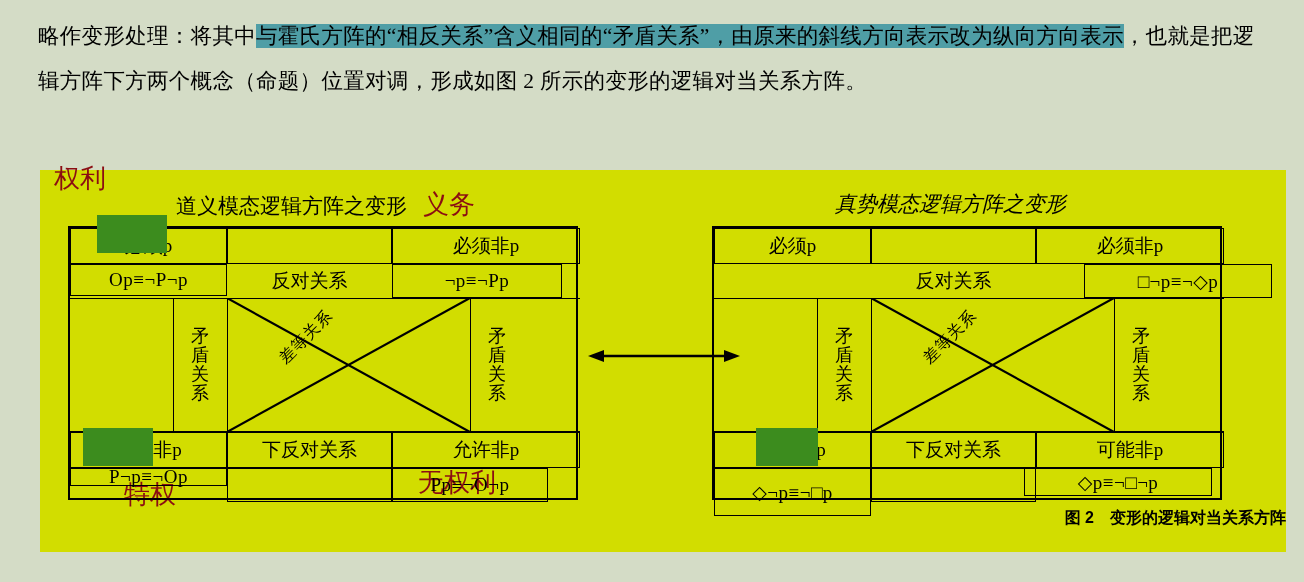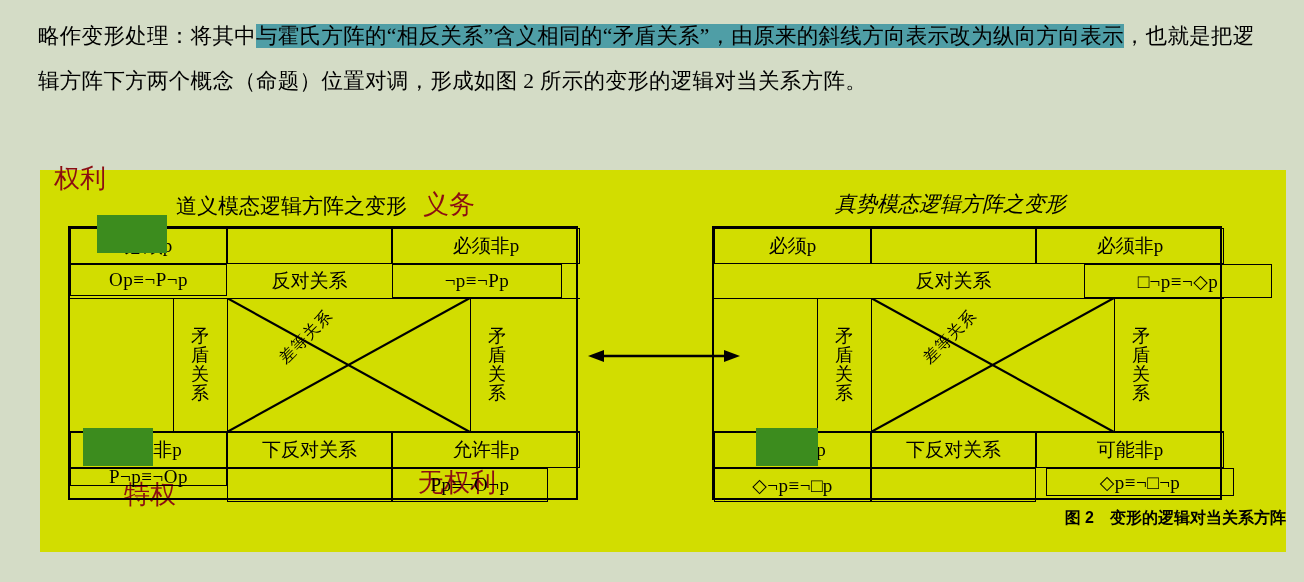--- a/index.html
+++ b/index.html
@@ -194,23 +194,23 @@
     <svg class="diag" style="left:157px;top:70px;" width="243" height="134" viewBox="0 0 243 134">
       <line x1="0" y1="0" x2="243" y2="134" stroke="#000" stroke-width="2.2"></line>
       <line x1="243" y1="0" x2="0" y2="134" stroke="#000" stroke-width="2.2"></line>
     </svg>
     <div class="diag-label" style="left:212px;top:125px;transform:rotate(-45deg);transform-origin:left center;">差等关系</div>
 
     <div class="cellbox" style="left:0px;top:204px;width:157px;height:36px;">可能非p</div>
     <div class="cellbox" style="left:157px;top:204px;width:165px;height:36px;">下反对关系</div>
     <div class="cellbox" style="left:322px;top:204px;width:188px;height:36px;">可能非p</div>
 
-    <div class="cellbox" style="left:0px;top:240px;width:157px;height:34px;">
+    <div class="cellbox" style="left:0px;top:240px;width:157px;height:48px;">
         <span class="formula">◇¬p≡¬□p</span>
       </div>
     <div class="cellbox" style="left:157px;top:240px;width:165px;height:34px;"></div>
-    <div class="cellbox" style="left:332px;top:240px;width:188px;height:28px;">
+    <div class="cellbox" style="left:310px;top:240px;width:188px;height:28px;">
         <span class="formula">◇p≡¬□¬p</span>
       </div>
   </div>
 
   <div id="fig-caption">图 2　变形的逻辑对当关系方阵</div>
 </div>
 
 </body></html>

